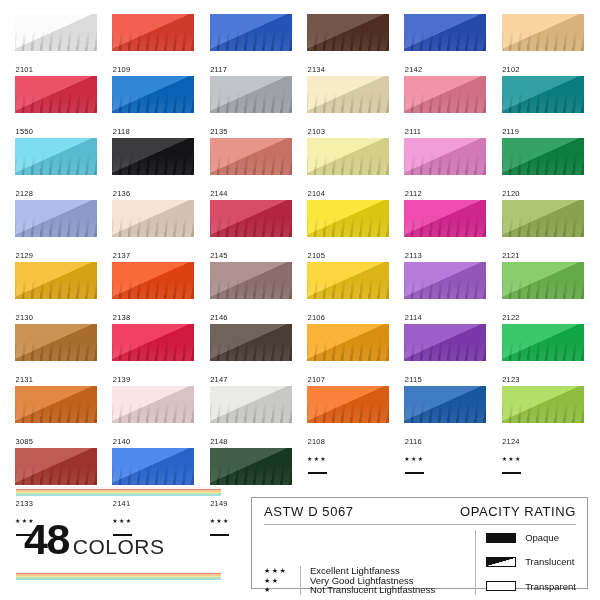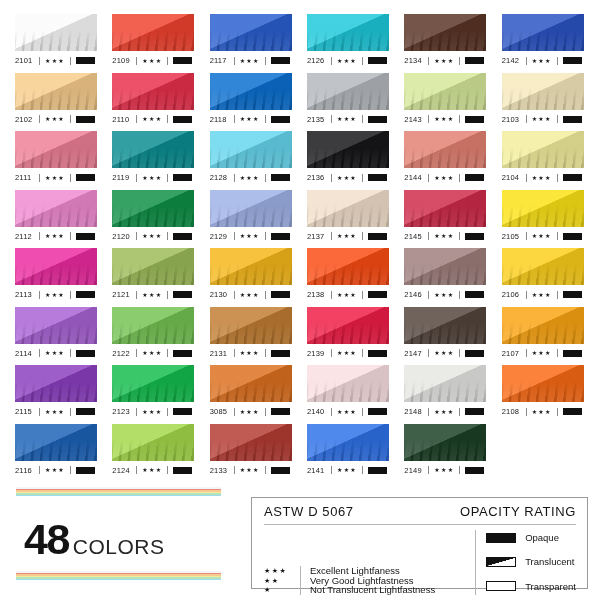--- a/index.html
+++ b/index.html
@@ -63,25 +63,26 @@
       repeating-linear-gradient(97deg,
         rgba(0,0,0,0.14) 0px,
         rgba(0,0,0,0.14) 2px,
         rgba(255,255,255,0.07) 3px,
         rgba(255,255,255,0.07) 9px);
     -webkit-mask-image: linear-gradient(to top, #000 10%, transparent 100%);
     mask-image: linear-gradient(to top, #000 10%, transparent 100%);
   }
 
   .swatch-meta {
-    margin-top: 4px;
+    margin-top: 14px;
     display: flex;
     align-items: center;
     gap: 5px;
     height: 11px;
+    flex-direction: column;
   }
 
   .swatch-code {
     font-size: 7.5px;
     color: #1a1a1a;
     letter-spacing: 0.2px;
     font-family: "Liberation Sans", sans-serif;
     min-width: 19px;
   }
 
@@ -280,30 +281,20 @@
       <div class="swatch-chip" style="background: rgb(42, 95, 208);"></div>
       <div class="swatch-meta">
         <span class="swatch-code">2117</span>
         <span class="meta-sep"></span>
         <span class="swatch-stars">★★★</span>
         <span class="meta-sep"></span>
         <span class="opacity-mark opaque"></span>
       </div>
     </div>
     <div class="swatch-cell">
-      <div class="swatch-chip" style="background: rgb(30, 201, 218);"></div>
-      <div class="swatch-meta">
-        <span class="swatch-code">2126</span>
-        <span class="meta-sep"></span>
-        <span class="swatch-stars">★★★</span>
-        <span class="meta-sep"></span>
-        <span class="opacity-mark opaque"></span>
-      </div>
-    </div>
-    <div class="swatch-cell">
       <div class="swatch-chip" style="background: rgb(90, 53, 38);"></div>
       <div class="swatch-meta">
         <span class="swatch-code">2134</span>
         <span class="meta-sep"></span>
         <span class="swatch-stars">★★★</span>
         <span class="meta-sep"></span>
         <span class="opacity-mark opaque"></span>
       </div>
     </div>
     <div class="swatch-cell">
@@ -322,51 +313,41 @@
         <span class="swatch-code">2102</span>
         <span class="meta-sep"></span>
         <span class="swatch-stars">★★★</span>
         <span class="meta-sep"></span>
         <span class="opacity-mark opaque"></span>
       </div>
     </div>
     <div class="swatch-cell">
       <div class="swatch-chip" style="background: rgb(232, 48, 76);"></div>
       <div class="swatch-meta">
-        <span class="swatch-code">2110</span>
+        <span class="swatch-code">1550</span>
         <span class="meta-sep"></span>
         <span class="swatch-stars">★★★</span>
         <span class="meta-sep"></span>
         <span class="opacity-mark opaque"></span>
       </div>
     </div>
     <div class="swatch-cell">
       <div class="swatch-chip" style="background: rgb(11, 111, 208);"></div>
       <div class="swatch-meta">
         <span class="swatch-code">2118</span>
         <span class="meta-sep"></span>
         <span class="swatch-stars">★★★</span>
         <span class="meta-sep"></span>
         <span class="opacity-mark opaque"></span>
       </div>
     </div>
     <div class="swatch-cell">
       <div class="swatch-chip" style="background: rgb(180, 185, 189);"></div>
       <div class="swatch-meta">
         <span class="swatch-code">2135</span>
-        <span class="meta-sep"></span>
-        <span class="swatch-stars">★★★</span>
-        <span class="meta-sep"></span>
-        <span class="opacity-mark opaque"></span>
-      </div>
-    </div>
-    <div class="swatch-cell">
-      <div class="swatch-chip" style="background: rgb(214, 232, 154);"></div>
-      <div class="swatch-meta">
-        <span class="swatch-code">2143</span>
         <span class="meta-sep"></span>
         <span class="swatch-stars">★★★</span>
         <span class="meta-sep"></span>
         <span class="opacity-mark opaque"></span>
       </div>
     </div>
     <div class="swatch-cell">
       <div class="swatch-chip" style="background: rgb(246, 233, 188);"></div>
       <div class="swatch-meta">
         <span class="swatch-code">2103</span>

